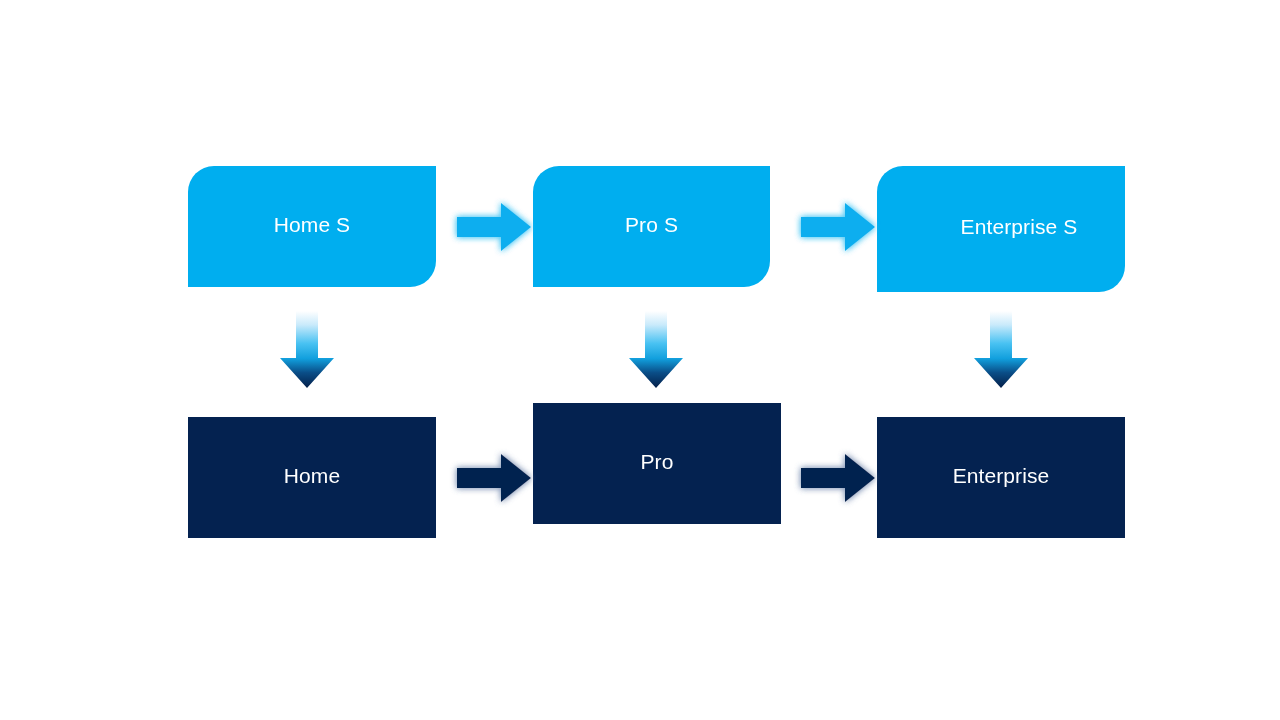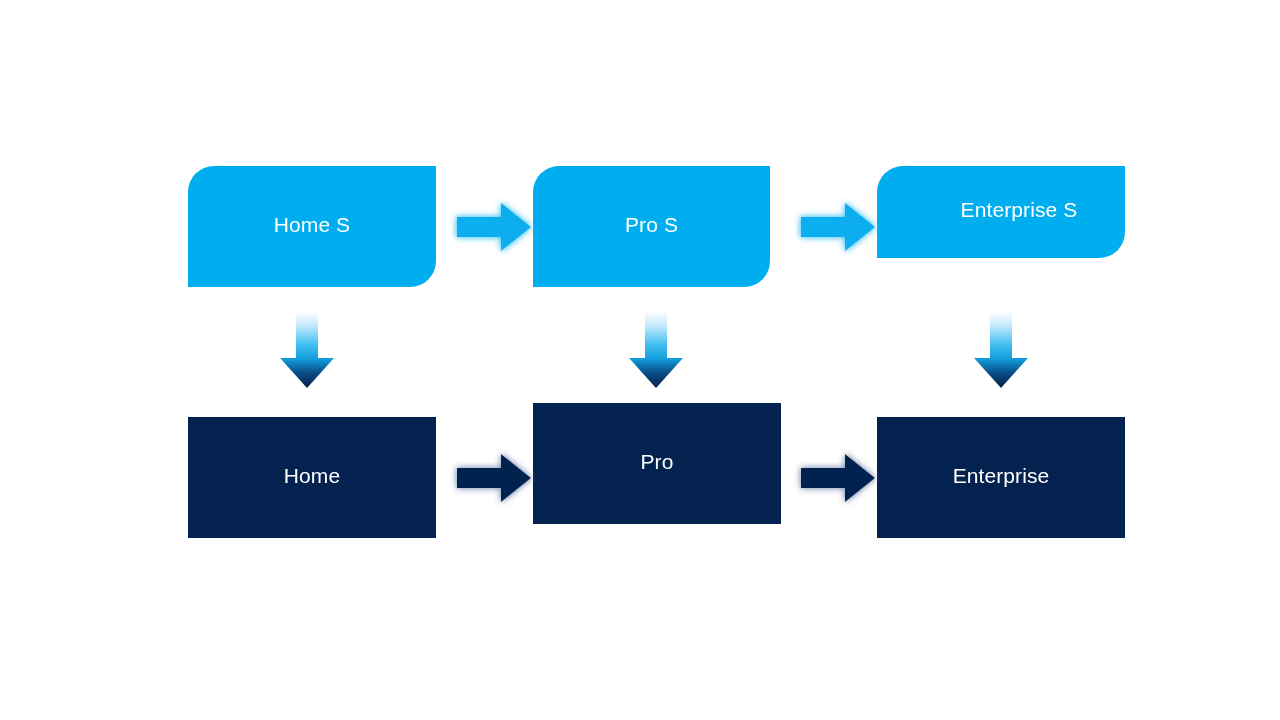--- a/index.html
+++ b/index.html
@@ -76,21 +76,21 @@
 <div id="canvas">
 
   <div class="node service" style="left:140px; top:166px; width:248px; height:121px;">
     <span class="node-label">Home S</span>
   </div>
 
   <div class="node service" style="left:485px; top:166px; width:237px; height:121px;">
     <span class="node-label">Pro S</span>
   </div>
 
-  <div class="node service" style="left:829px; top:166px; width:248px; height:92px;padding-left:36px;">
+  <div class="node service" style="left:829px; top:166px; width:248px; height:126px;padding-left:36px;">
     <span class="node-label">Enterprise S</span>
   </div>
 
   <div class="node product" style="left:140px; top:417px; width:248px; height:121px;">
     <span class="node-label">Home</span>
   </div>
 
   <div class="node product" style="left:485px; top:403px; width:248px; height:121px;">
     <span class="node-label">Pro</span>
   </div>

